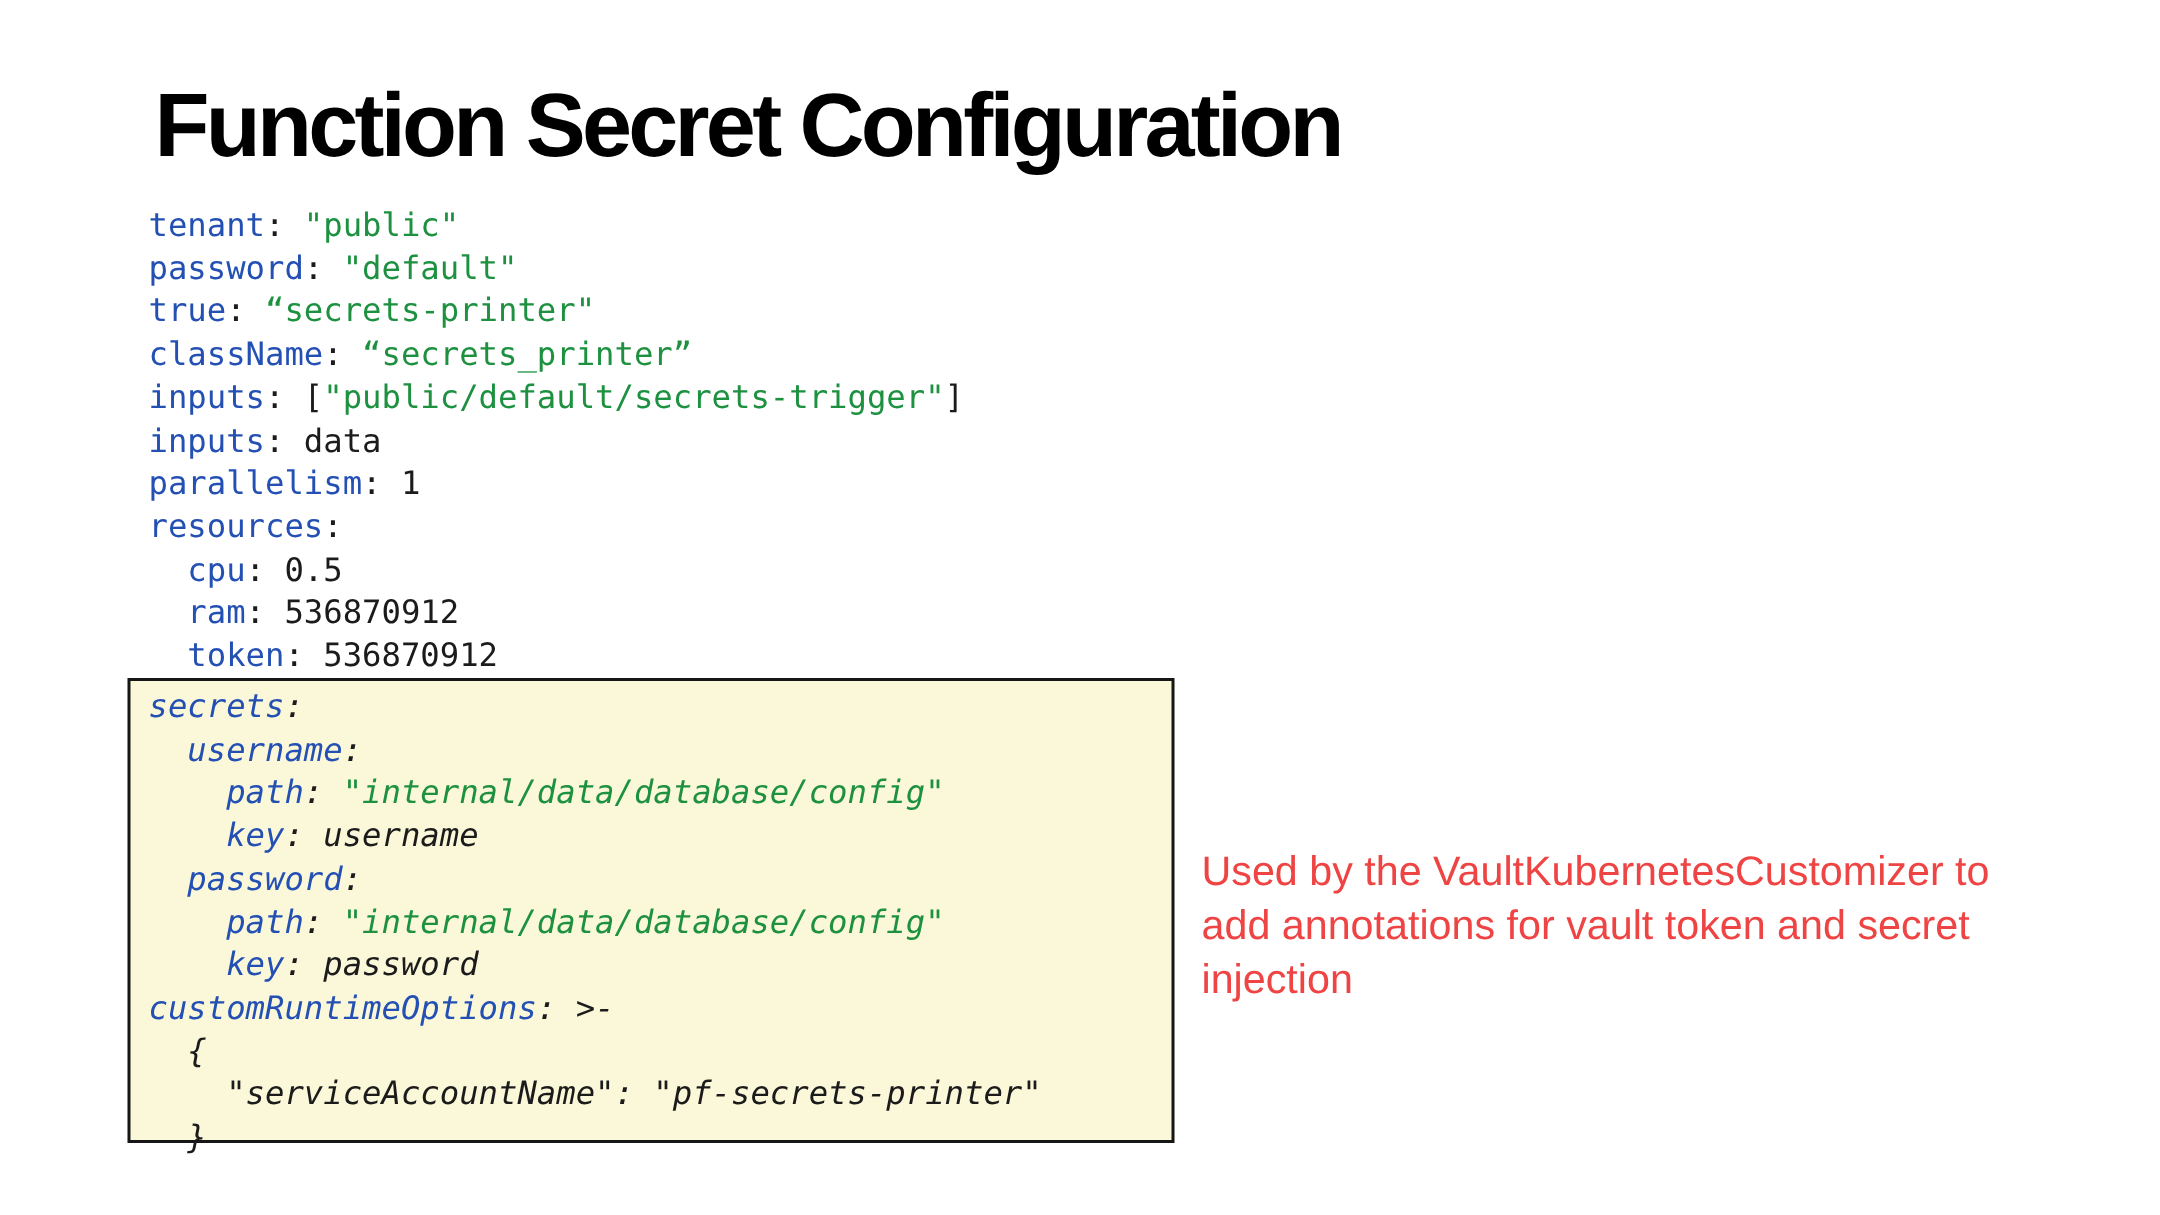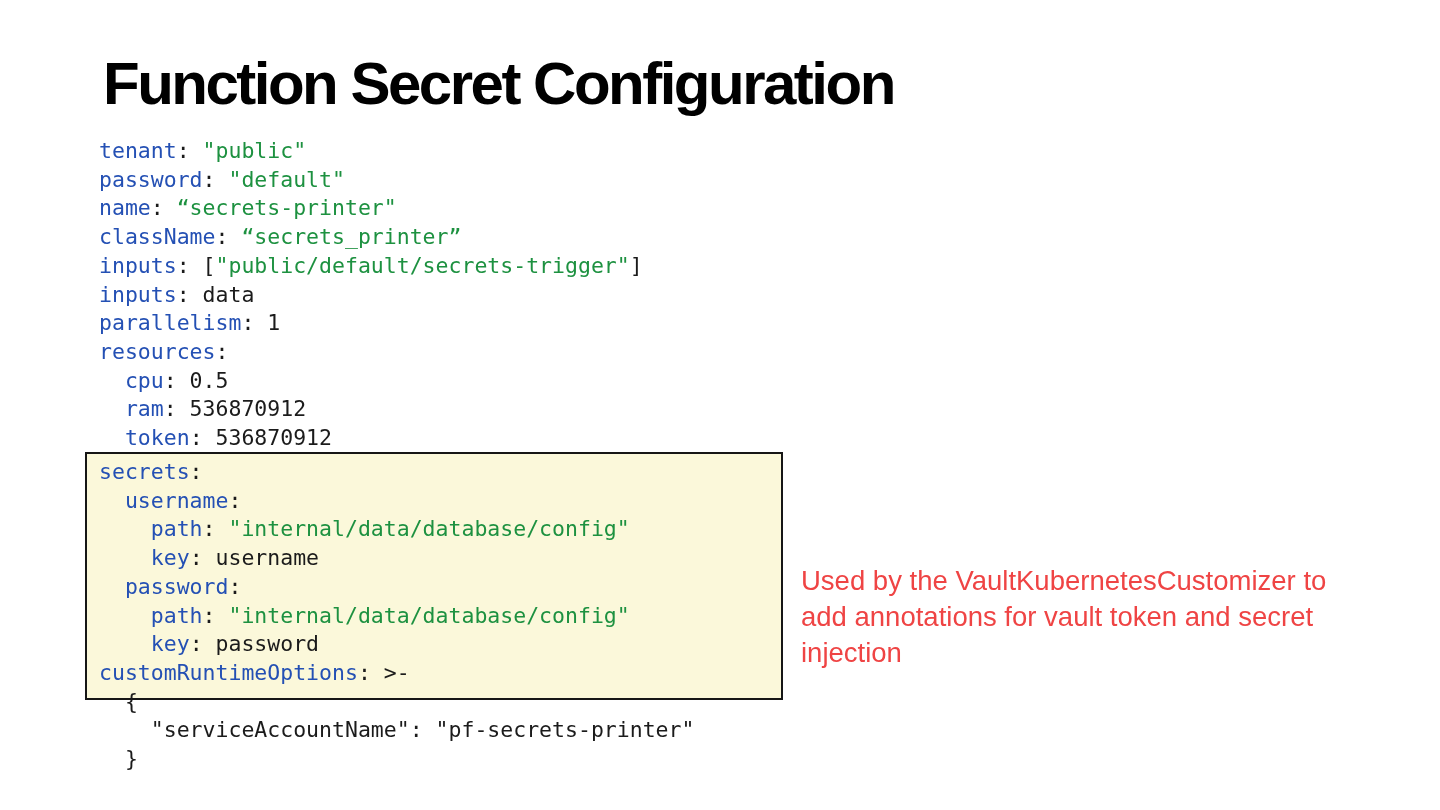--- a/index.html
+++ b/index.html
@@ -37,24 +37,25 @@
   .code-top {
     position: absolute;
     left: 99px;
     top: 137px;
   }
   .highlight-box {
     position: absolute;
     left: 85px;
     top: 452px;
     width: 698px;
-    height: 248px;
+    height: 310px;
     box-sizing: border-box;
     background: var(--box-bg, #fbf8da);
     border: 2px solid var(--box-border, #161616);
+    font-style: italic;
   }
   .highlight-box pre.code {
     padding: 4px 0 0 12px;
   }
   .tok-key   { color: var(--tok-key, #2450b4); }
   .tok-str   { color: var(--tok-str, #1d9140); }
   .tok-plain { color: var(--tok-plain, #1b1b1b); }
   .annotation {
     position: absolute;
     left: 801px;
@@ -66,21 +67,21 @@
     white-space: pre-line;
   }
 </style>
 </head>
 <body>
 
 <h1 class="slide-title">Function Secret Configuration</h1>
 
 <pre class="code code-top"><span class="tok-key">tenant</span><span class="tok-plain">: </span><span class="tok-str">"public"</span>
 <span class="tok-key">password</span><span class="tok-plain">: </span><span class="tok-str">"default"</span>
-<span class="tok-key">name</span><span class="tok-plain">: </span><span class="tok-str">“secrets-printer"</span>
+<span class="tok-key">true</span><span class="tok-plain">: </span><span class="tok-str">“secrets-printer"</span>
 <span class="tok-key">className</span><span class="tok-plain">: </span><span class="tok-str">“secrets_printer”</span>
 <span class="tok-key">inputs</span><span class="tok-plain">: [</span><span class="tok-str">"public/default/secrets-trigger"</span><span class="tok-plain">]</span>
 <span class="tok-key">inputs</span><span class="tok-plain">: data</span>
 <span class="tok-key">parallelism</span><span class="tok-plain">: 1</span>
 <span class="tok-key">resources</span><span class="tok-plain">:</span>
 <span class="tok-plain">  </span><span class="tok-key">cpu</span><span class="tok-plain">: 0.5</span>
 <span class="tok-plain">  </span><span class="tok-key">ram</span><span class="tok-plain">: 536870912</span>
 <span class="tok-plain">  </span><span class="tok-key">token</span><span class="tok-plain">: 536870912</span>
 </pre>
 

